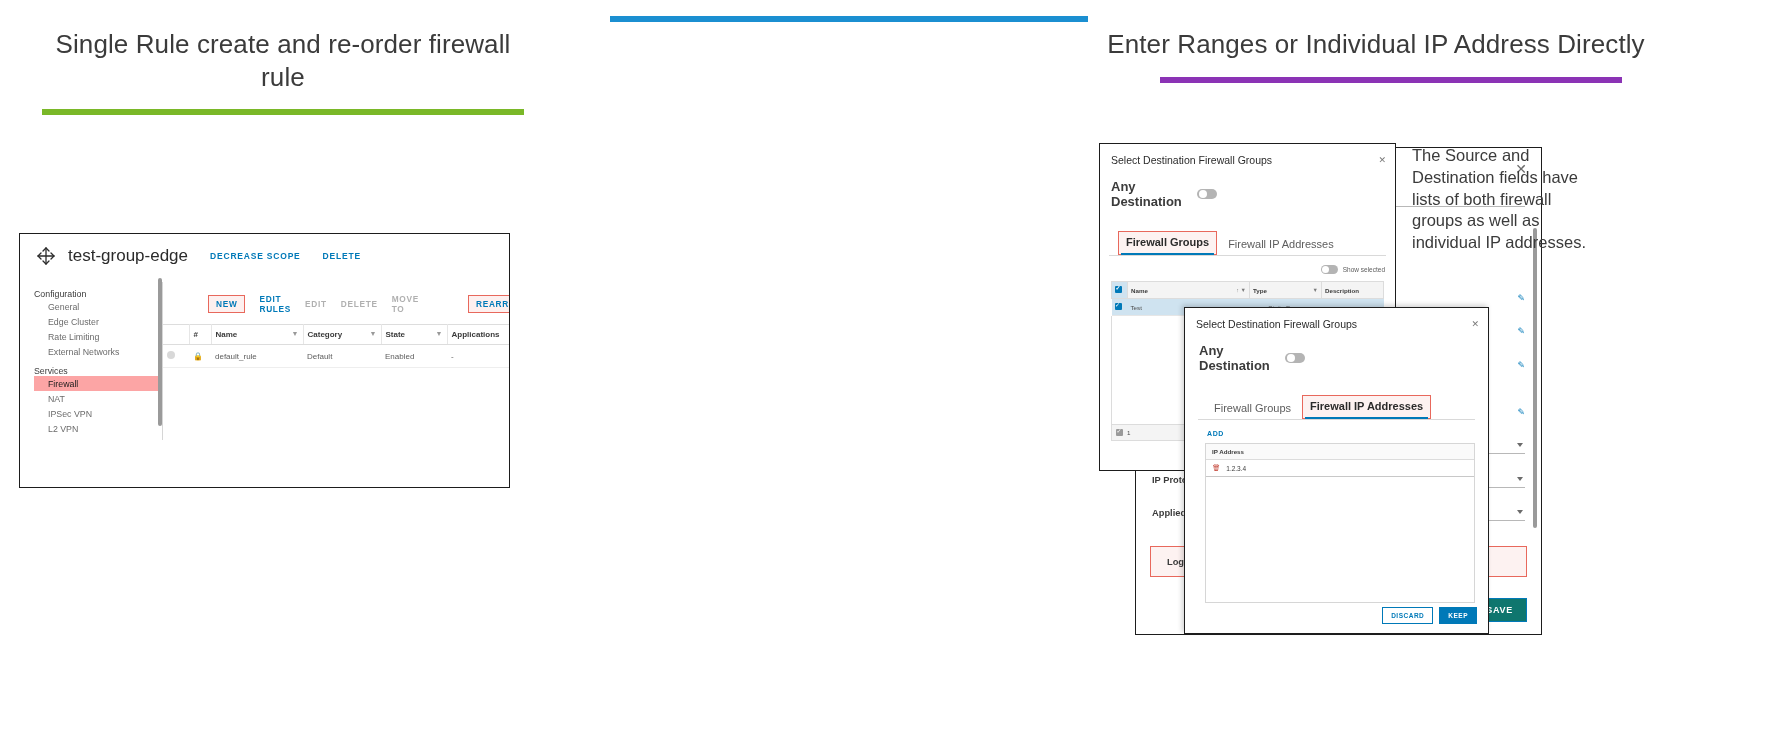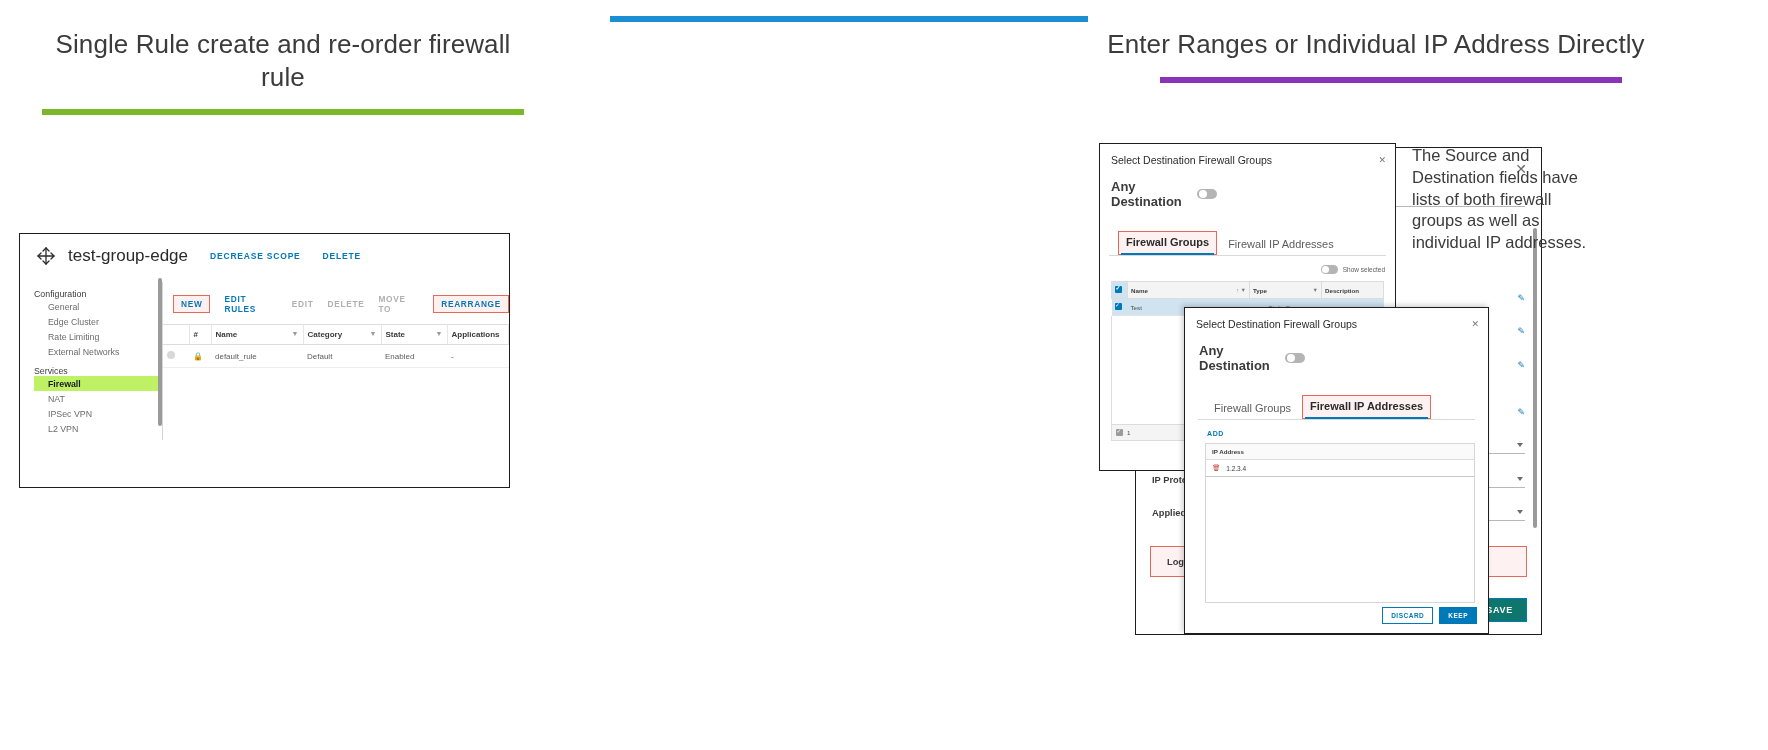--- a/index.html
+++ b/index.html
@@ -42,28 +42,28 @@
   .bc a { color:#0079b8; text-decoration:underline; }
   .bc .sep { margin:0 3px; color:#888; }
   .titlerow { display:flex; align-items:center; padding:10px 0 0 14px; gap:10px; }
   .eg-icon { width:24px; height:24px; position:relative; flex:none; }
   .eg-title { font-size:17px; font-weight:400; color:#2b2b2b; }
   .eg-act { font-size:8.5px; font-weight:600; color:#0079b8; letter-spacing:.8px; margin-left:12px; }
   .body1 { display:flex; margin-top:14px; height:158px; }
   .side1 { width:142px; padding-left:14px; flex:none; position:relative; }
   .side1 .grp { font-size:8.8px; color:#3b3b3b; margin-top:7px; }
   .side1 .it  { font-size:8.8px; color:#6b6b6b; padding:2.5px 0 2.5px 14px; }
-  .side1 .it.sel { background:#bef264; color:#1b1b1b; font-weight:700; }
+  .side1 .it.sel { background:#fca5a5; color:#1b1b1b; font-weight:400; }
   .vscroll { position:absolute; right:0; top:-4px; width:4px; height:148px; background:#9a9a9a; border-radius:2px; }
   .main1 { flex:1; border-left:1px solid #d6d6d6; }
   .tb1 { display:flex; align-items:center; gap:14px; padding:12px 0 10px 10px; }
   .tb1 span { font-size:8.3px; font-weight:700; letter-spacing:.7px; }
   .tb1 .en { color:#0079b8; }
   .tb1 .dis { color:#b0b0b0; }
-  .hl { border:1.6px solid #e8685c; padding:3px 7px; background:#fdf0ef; }
+  .hl { border:1.6px solid #e8685c; padding:3px 7px; background:#fdf0ef;margin-left:35px; }
   .t1 { width:100%; border-collapse:collapse; font-size:8px; }
   .t1 th { font-weight:600; color:#3b3b3b; text-align:left;
            border-top:1px solid #ddd; border-bottom:1px solid #ddd;
            border-right:1px solid #e6e6e6; padding:5px 4px; }
   .t1 td { color:#5d5d5d; padding:6px 4px; border-bottom:1px solid #eee; }
   .t1 .fi { float:right; color:#999; font-size:7px; }
   .dot { width:8px; height:8px; border-radius:50%; background:#d8d8d8; display:inline-block; }
 
   
   .shot2 {

